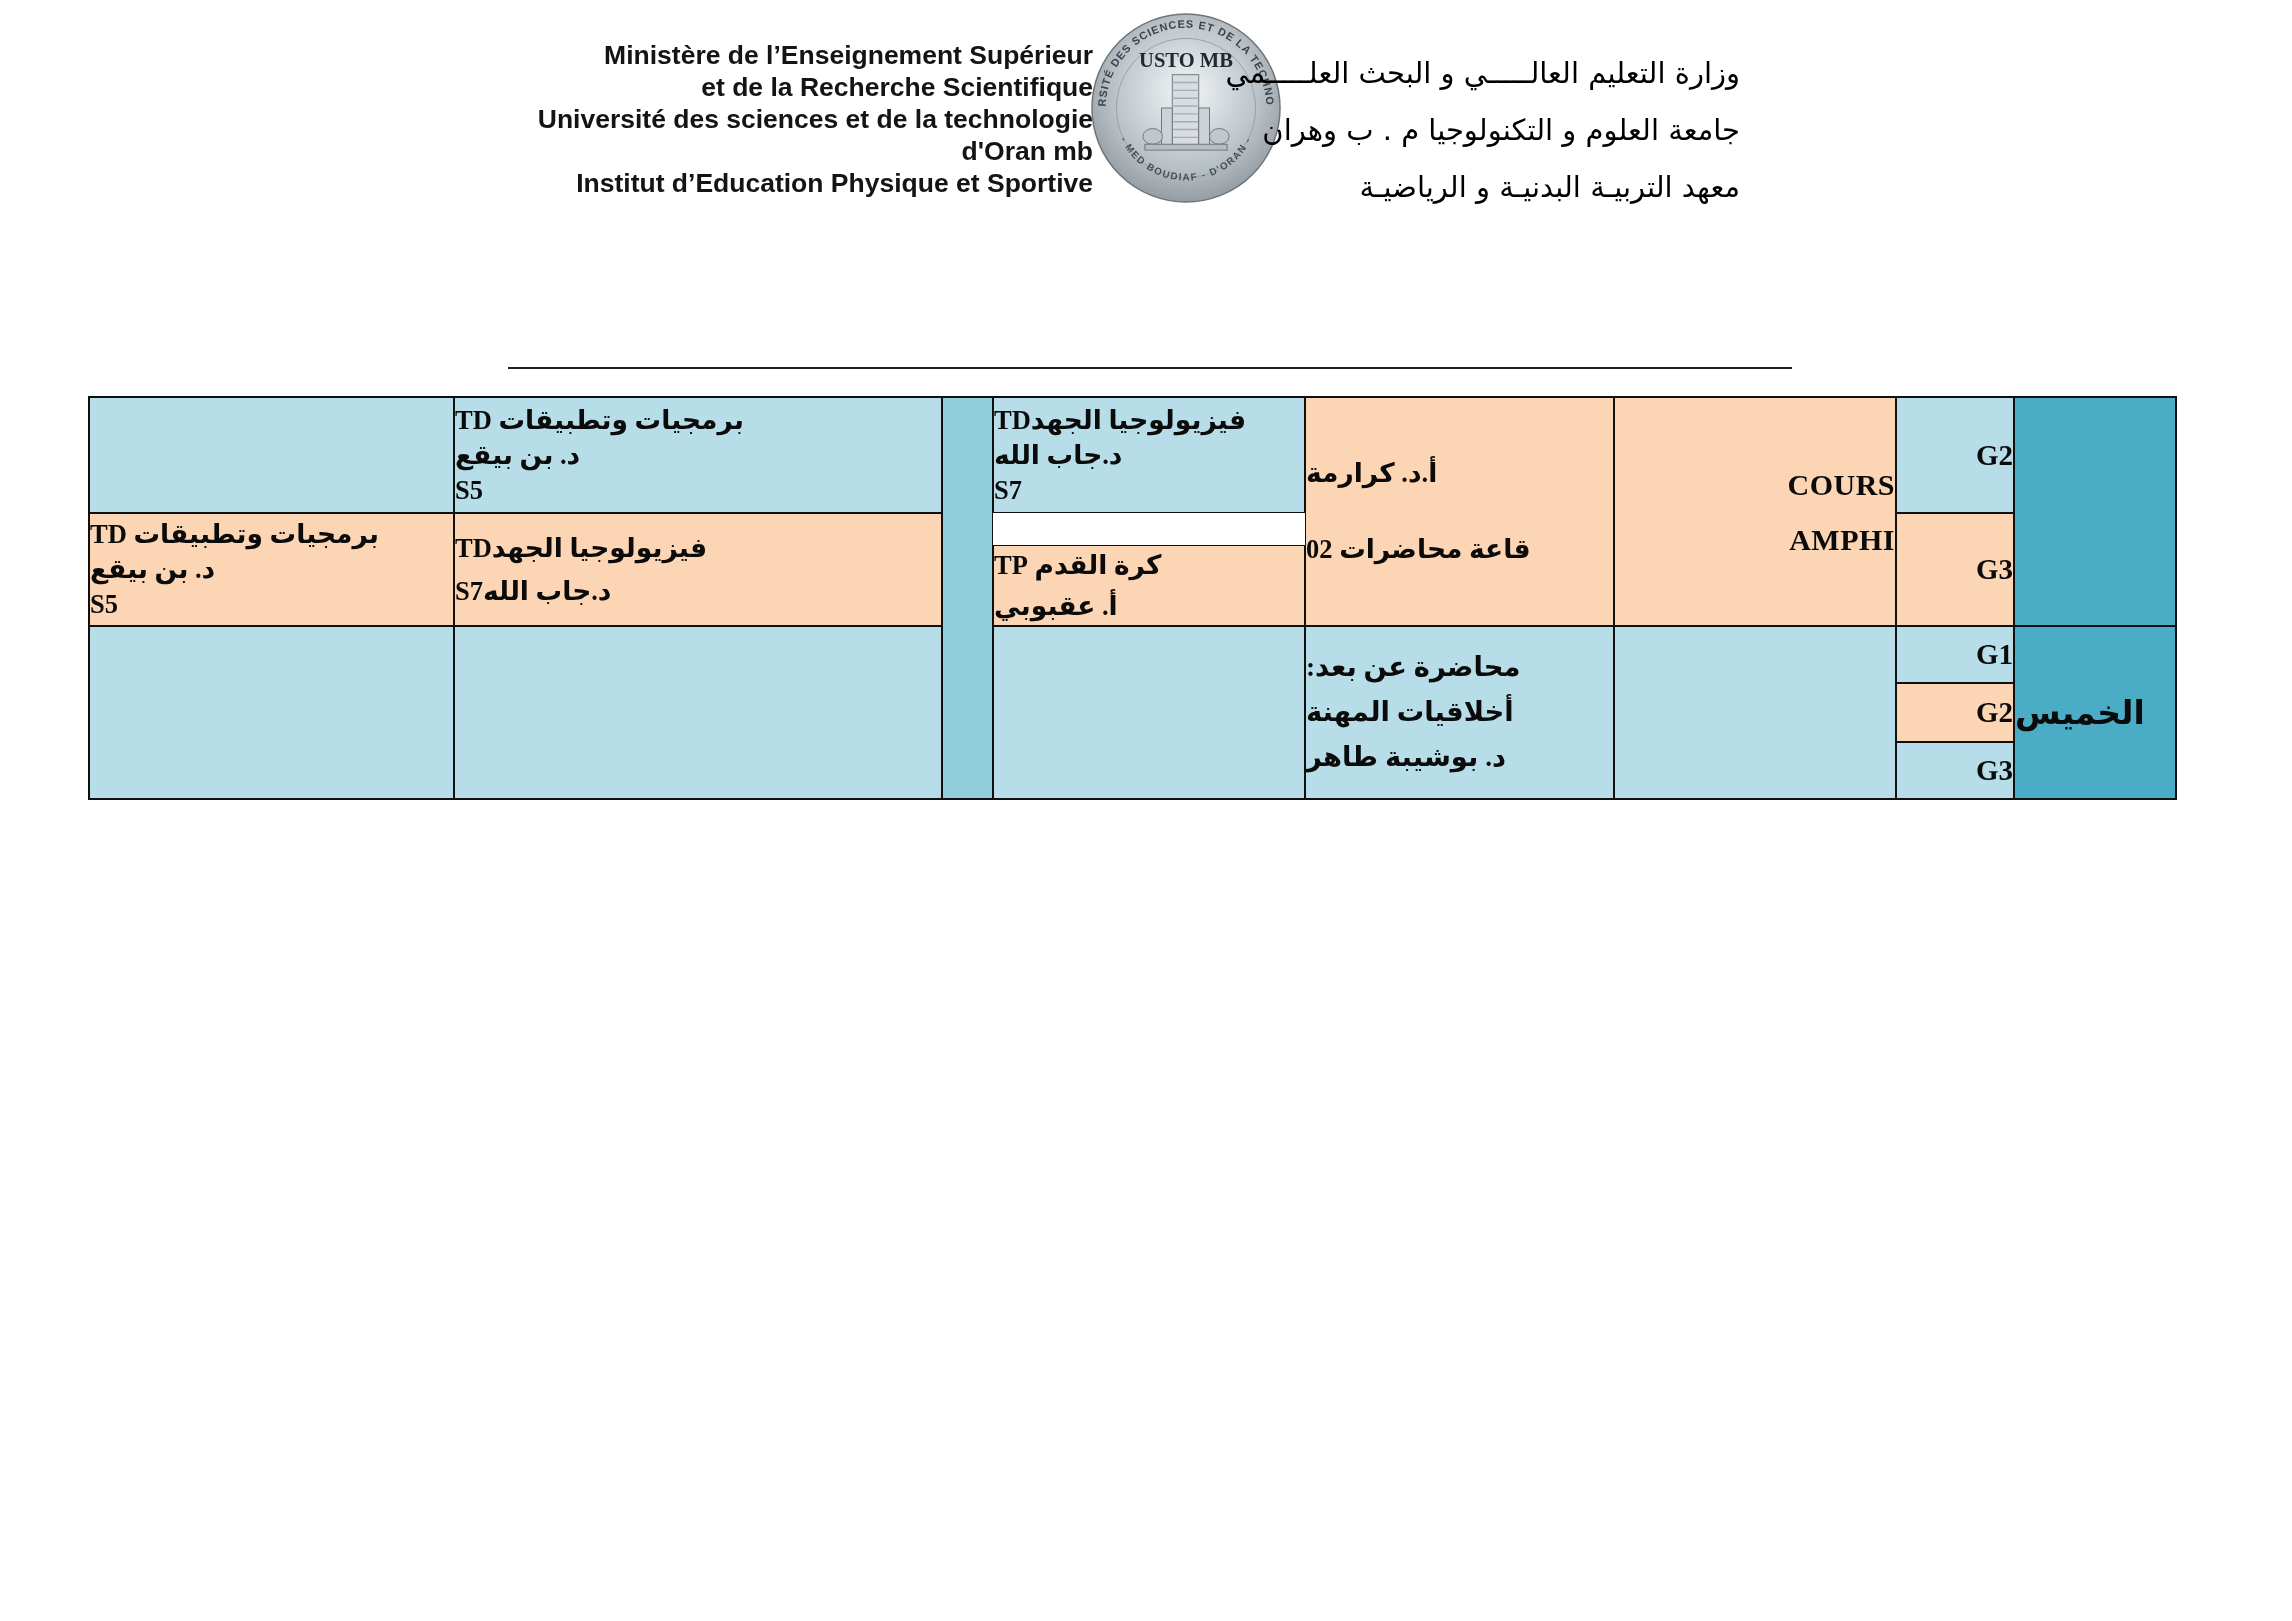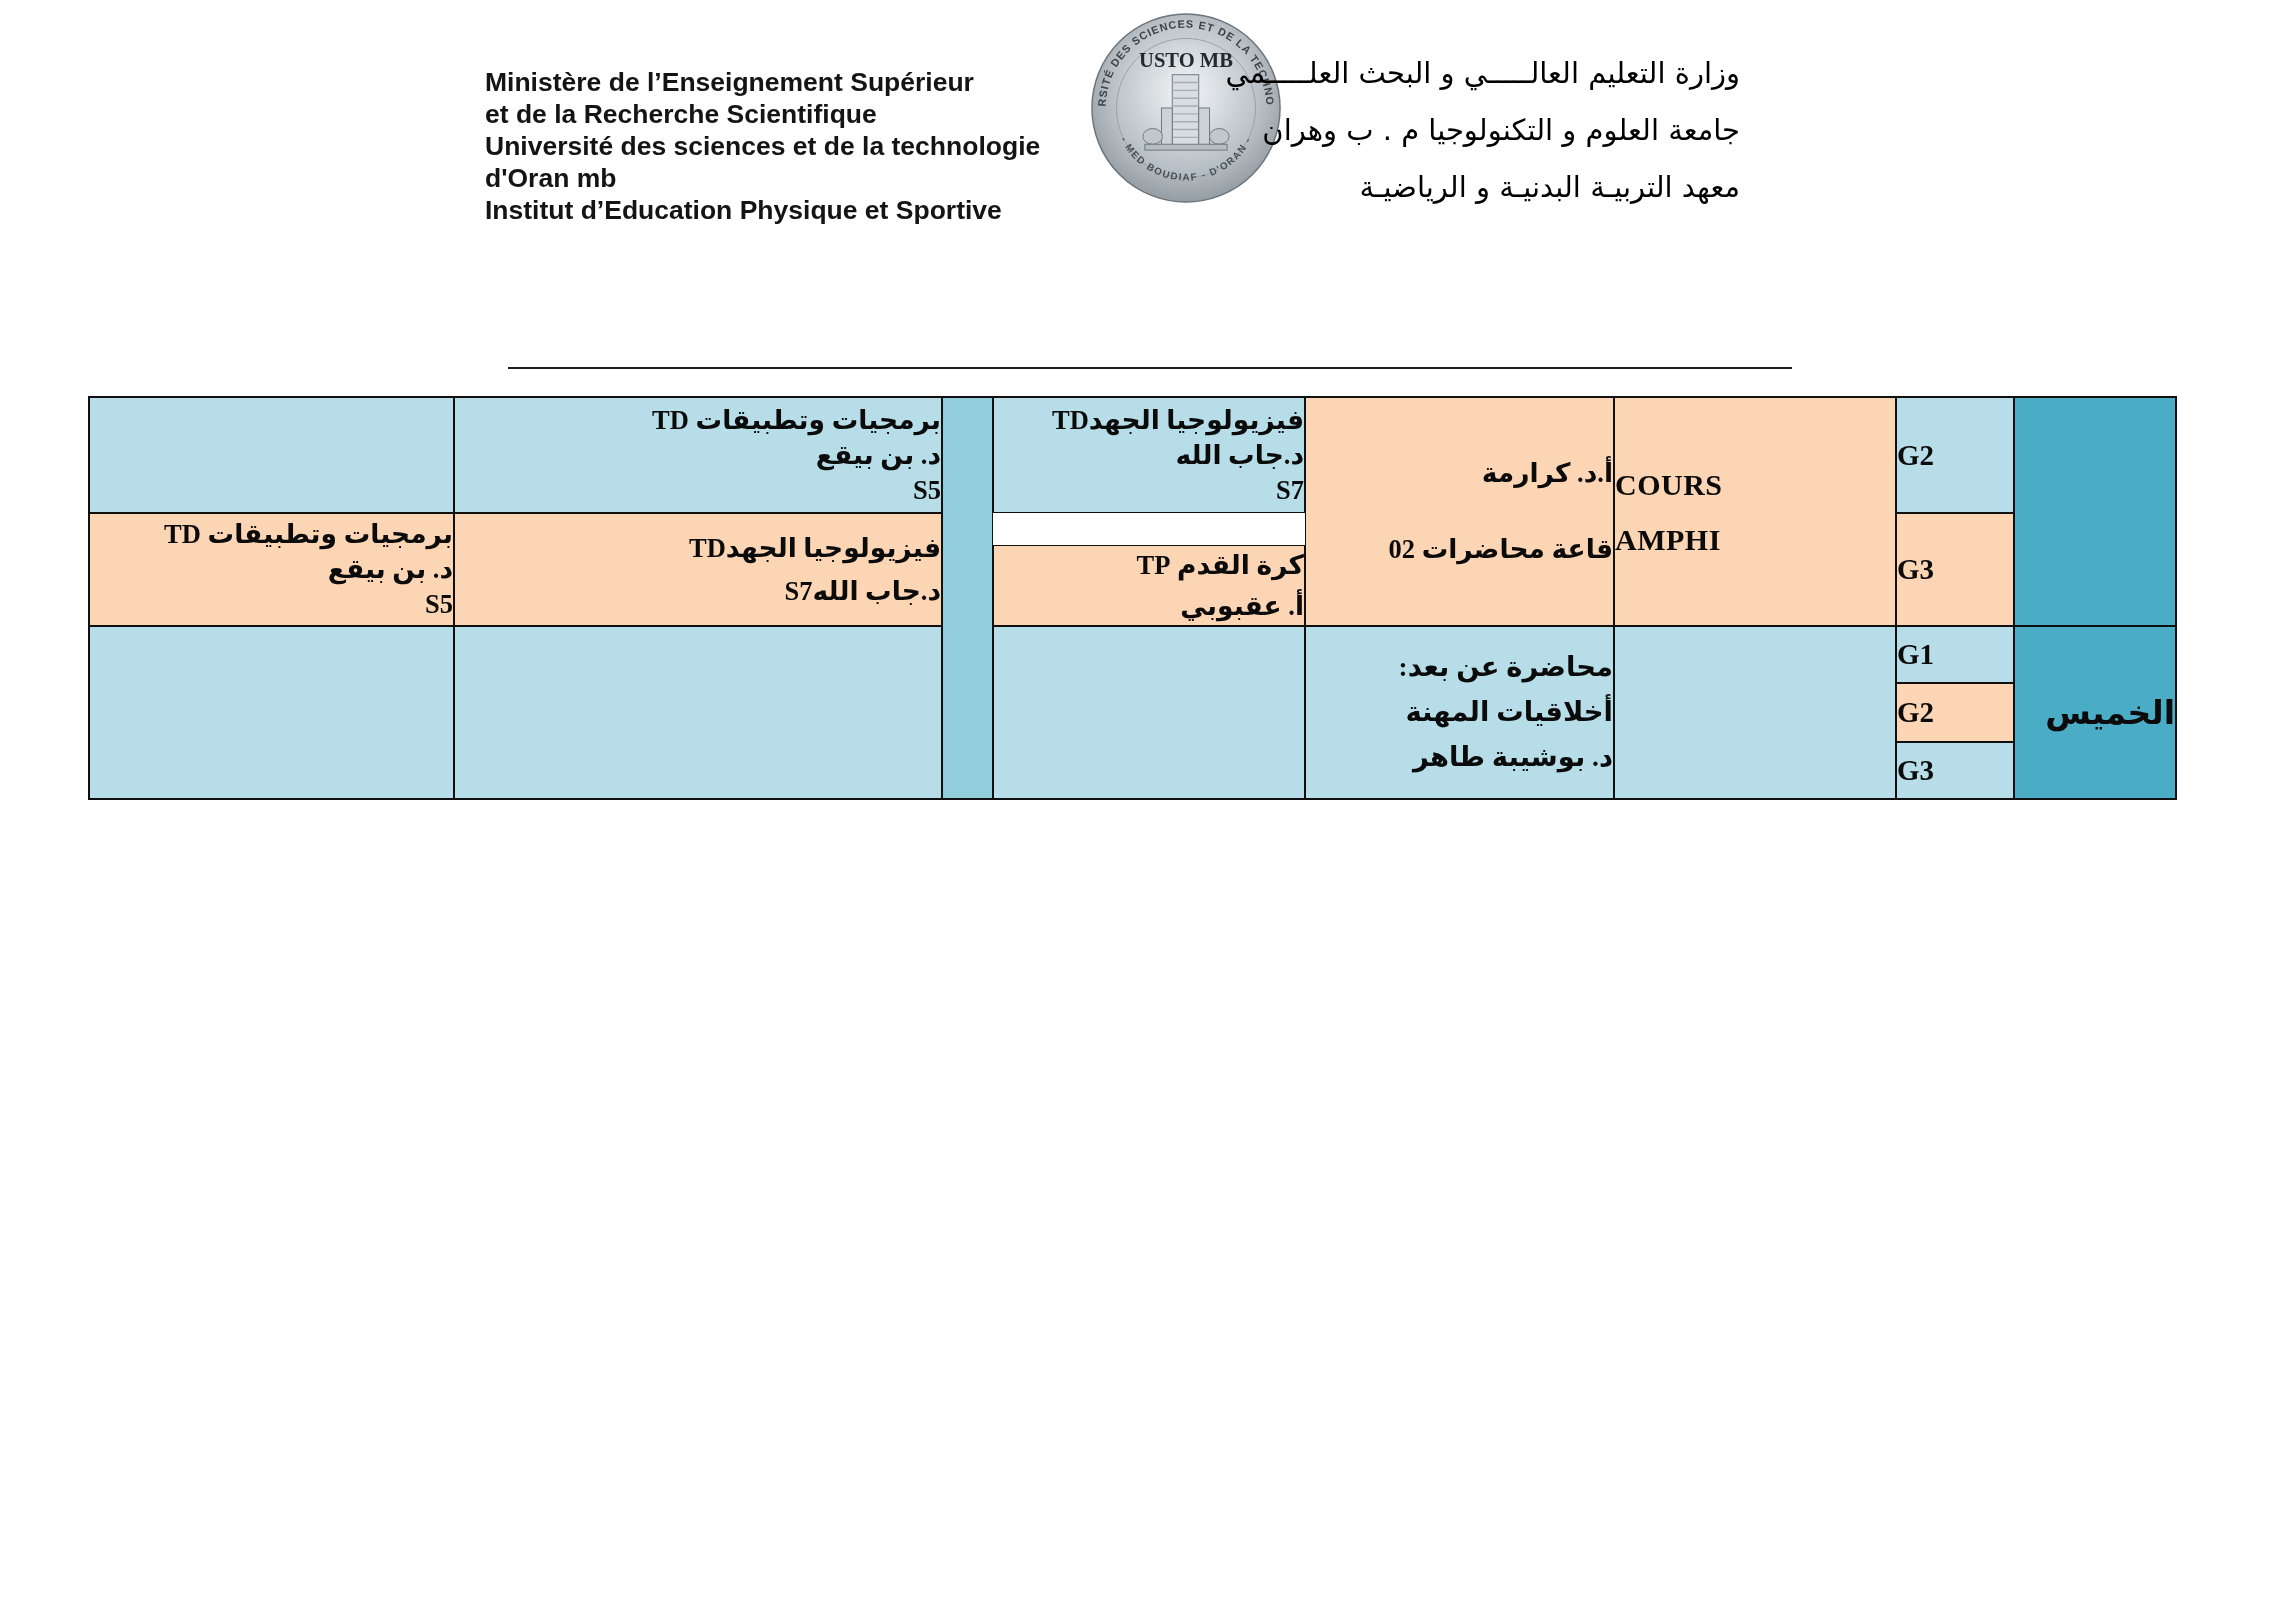--- a/index.html
+++ b/index.html
@@ -6,24 +6,23 @@
   #page{
     position:relative;
     width:2293px;height:1621px;
     background:#ffffff;
     overflow:hidden;
     font-family:"Liberation Sans",sans-serif;
   }
   
   .fr-block{
     position:absolute;left:485px;top:39px;width:608px;
-    text-align:left;font-weight:bold;
+    text-align:right;font-weight:bold;
     font-size:26.5px;line-height:32px;color:#141414;
     font-family:"Liberation Sans",sans-serif;
-    margin-top:27px;
   }
   .ar-block{
     position:absolute;left:1304px;top:45px;width:436px;
     direction:rtl;text-align:right;
     font-weight:normal;font-size:29px;color:#000;
     font-family:"DejaVu Sans",sans-serif;
   }
   .ar-block .ar-line{height:57px;line-height:57px;white-space:nowrap;}
   .logo-wrap{position:absolute;left:1090px;top:11.8px;width:192px;height:192px;}
   .sep-line{position:absolute;left:508px;top:367px;width:1284px;height:2px;background:#1d1d1d;}
@@ -32,21 +31,21 @@
     position:absolute;left:88px;top:396px;
     display:grid;
     grid-template-columns:365px 488px 51px 312px 309px 282px 118px 162px;
     grid-template-rows:116px 113px 57px 59px 57px;
     border:1px solid #101010;
     font-family:"Liberation Serif","DejaVu Sans",serif;
   }
   .cell{
     border:1px solid #101010;
     display:flex;flex-direction:column;
-    align-items:flex-start;justify-content:center;
+    align-items:flex-end;justify-content:center;
     text-align:center;font-weight:bold;color:#0b0b0b;
     font-size:26.5px;line-height:35px;
     overflow:hidden;
   }
   .rtl{direction:rtl;}
   .lb{background:#b7dee8;}
   .pe{background:#fcd5b4;}
   .mt{background:#92cddc;}
   .tl{background:#4bacc6;}
   .a1{grid-area:1/1/2/2;}

